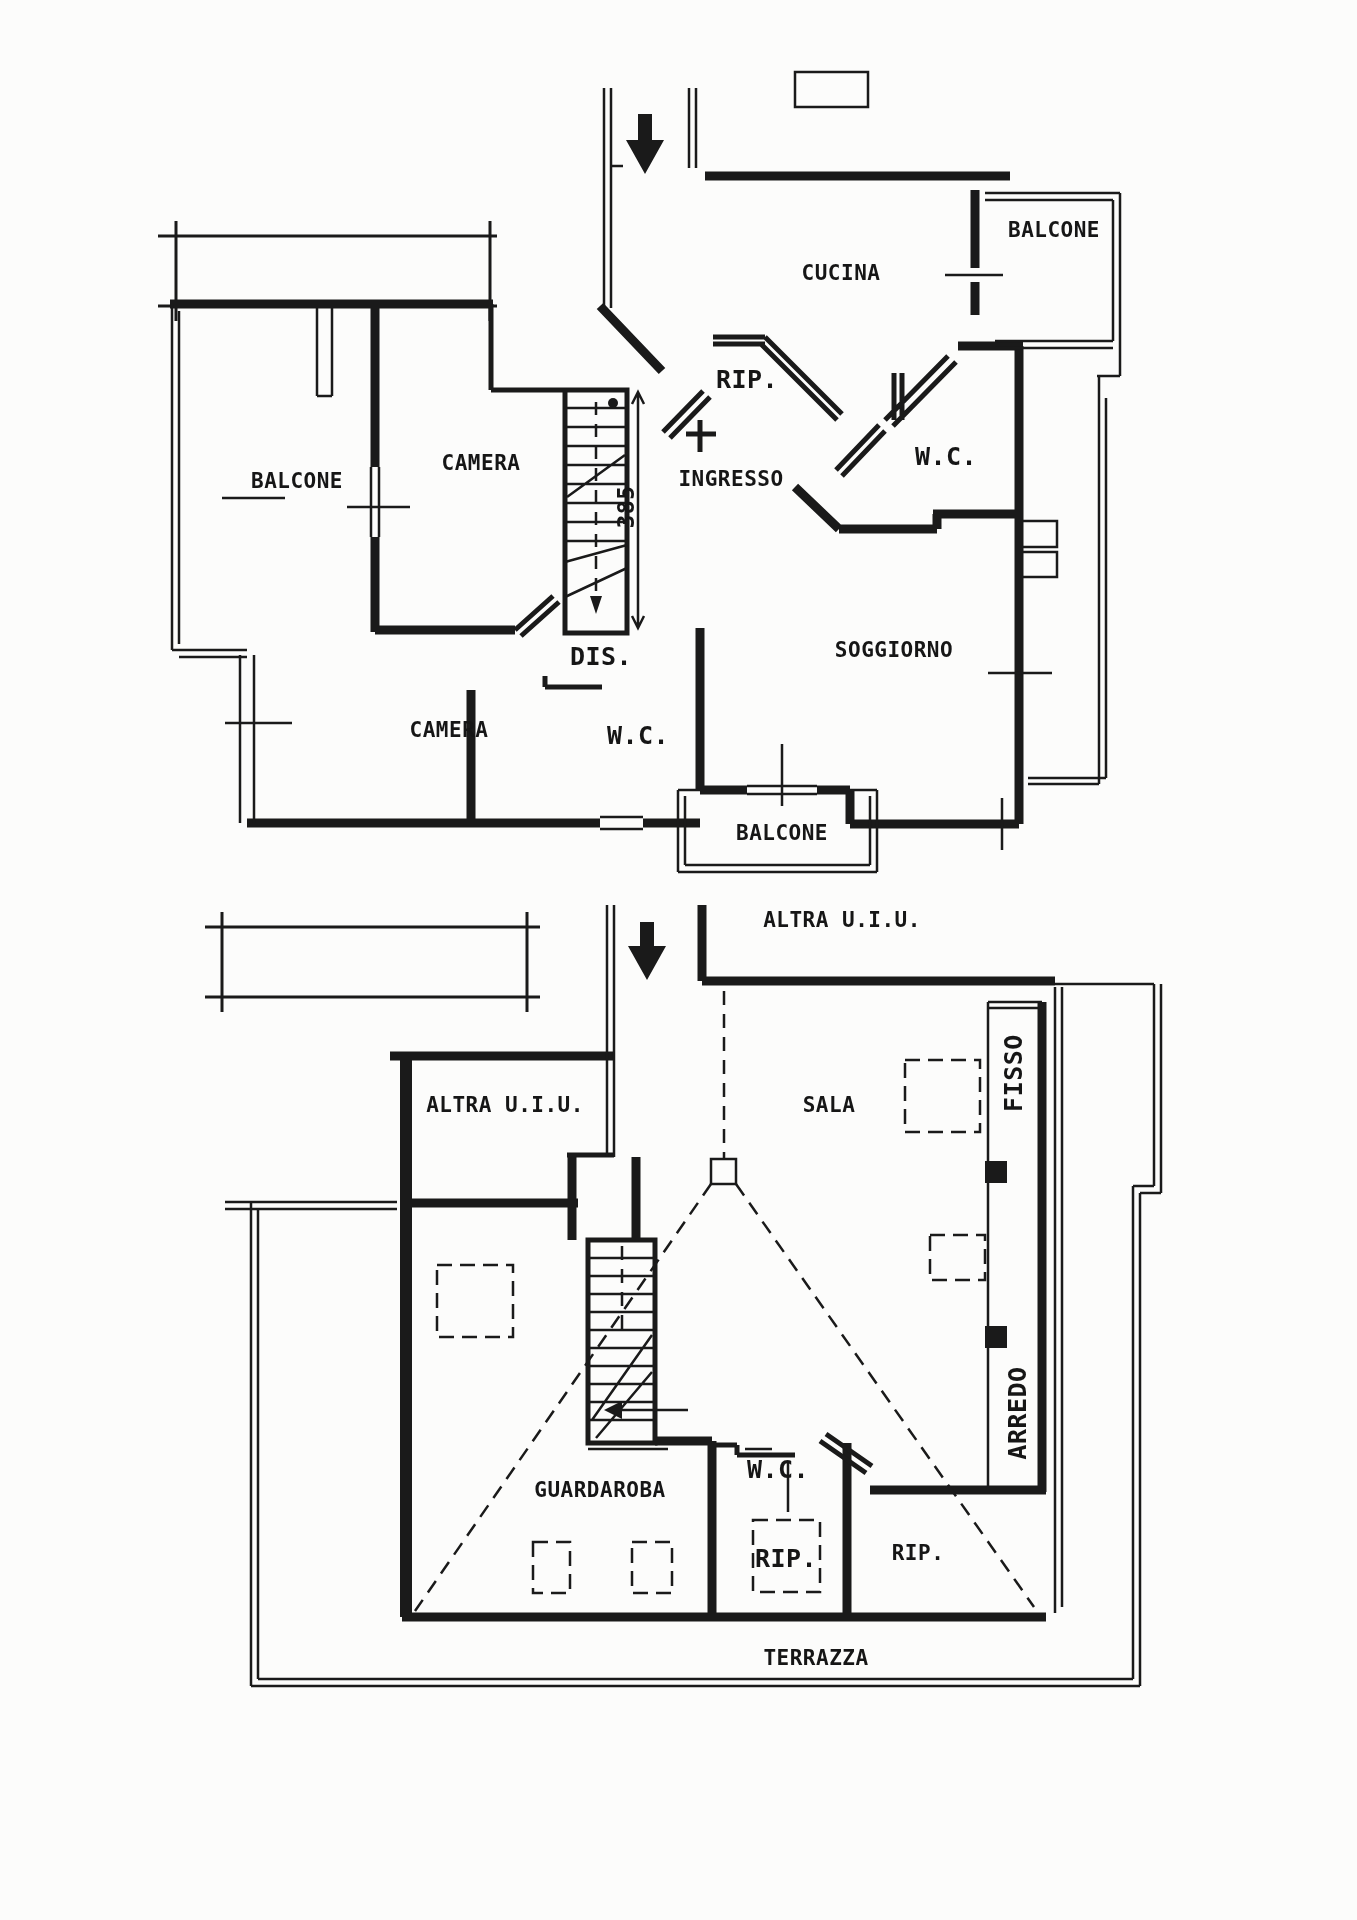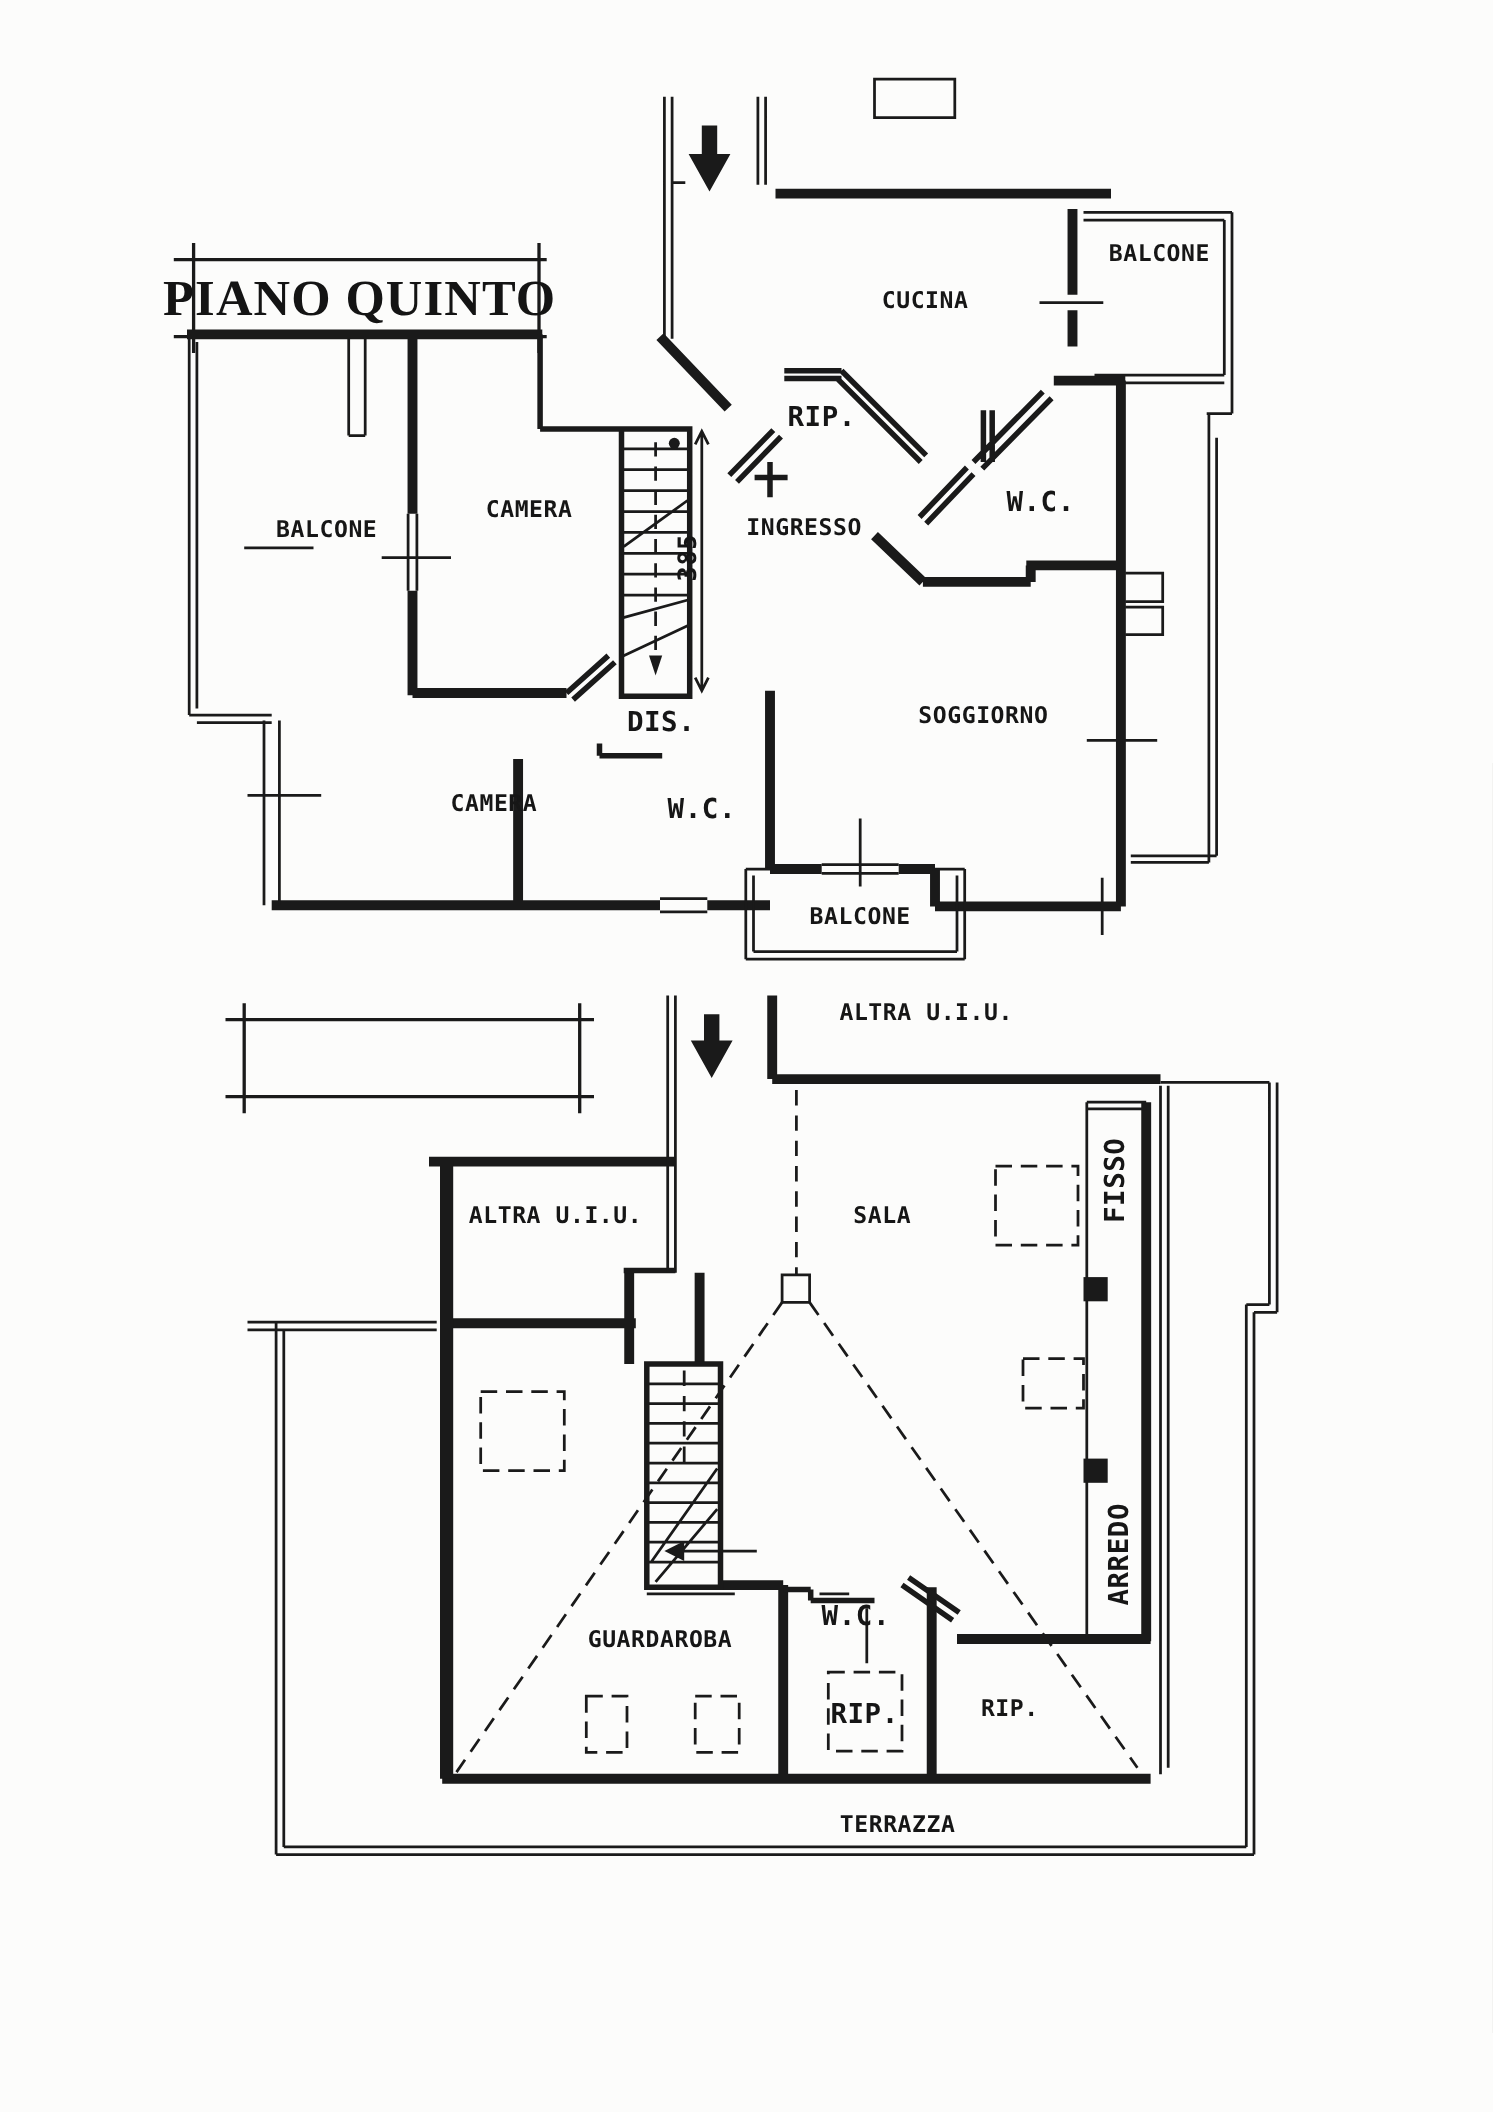--- a/index.html
+++ b/index.html
@@ -155,38 +155,37 @@
 
       <g stroke="none" fill="#1a1a1a">
         <path d="M640,922 H654 V946 H666 L647,980 L628,946 H640 Z"></path>
         <path d="M604,1410 L622,1401 V1419 Z"></path>
         <rect x="985" y="1161" width="22" height="22"></rect>
         <rect x="985" y="1326" width="22" height="22"></rect>
       </g>
     </g>
   </svg>
 
-  <div class="title" style="left:327px;top:271px">PIANO QUINTO</div>
   <div class="lbl" style="left:841px;top:273px">CUCINA</div>
   <div class="lbl" style="left:1054px;top:230px">BALCONE</div>
   <div class="lbl small" style="left:747px;top:379px">RIP.</div>
   <div class="lbl small" style="left:946px;top:456px">W.C.</div>
   <div class="lbl" style="left:297px;top:481px">BALCONE</div>
   <div class="lbl" style="left:481px;top:463px">CAMERA</div>
   <div class="lbl" style="left:731px;top:479px">INGRESSO</div>
   <div class="lbl rot dim" style="left:626px;top:507px">385</div>
   <div class="lbl" style="left:894px;top:650px">SOGGIORNO</div>
   <div class="lbl small" style="left:601px;top:656px">DIS.</div>
   <div class="lbl" style="left:449px;top:730px">CAMERA</div>
   <div class="lbl small" style="left:638px;top:735px">W.C.</div>
   <div class="lbl" style="left:782px;top:833px">BALCONE</div>
 
   <div class="lbl" style="left:842px;top:920px">ALTRA U.I.U.</div>
   <div class="lbl" style="left:505px;top:1105px">ALTRA U.I.U.</div>
-  <div class="lbl" style="left:802px;top:1105px">SALA</div>
+  <div class="lbl" style="left:829px;top:1105px">SALA</div>
   <div class="lbl rot small" style="left:1013px;top:1073px">FISSO</div>
   <div class="lbl rot small" style="left:1017px;top:1413px">ARREDO</div>
   <div class="lbl" style="left:600px;top:1490px">GUARDAROBA</div>
   <div class="lbl small" style="left:778px;top:1469px">W.C.</div>
   <div class="lbl small" style="left:786px;top:1558px">RIP.</div>
   <div class="lbl" style="left:918px;top:1553px">RIP.</div>
   <div class="lbl" style="left:816px;top:1658px">TERRAZZA</div>
 
 </div>
 

